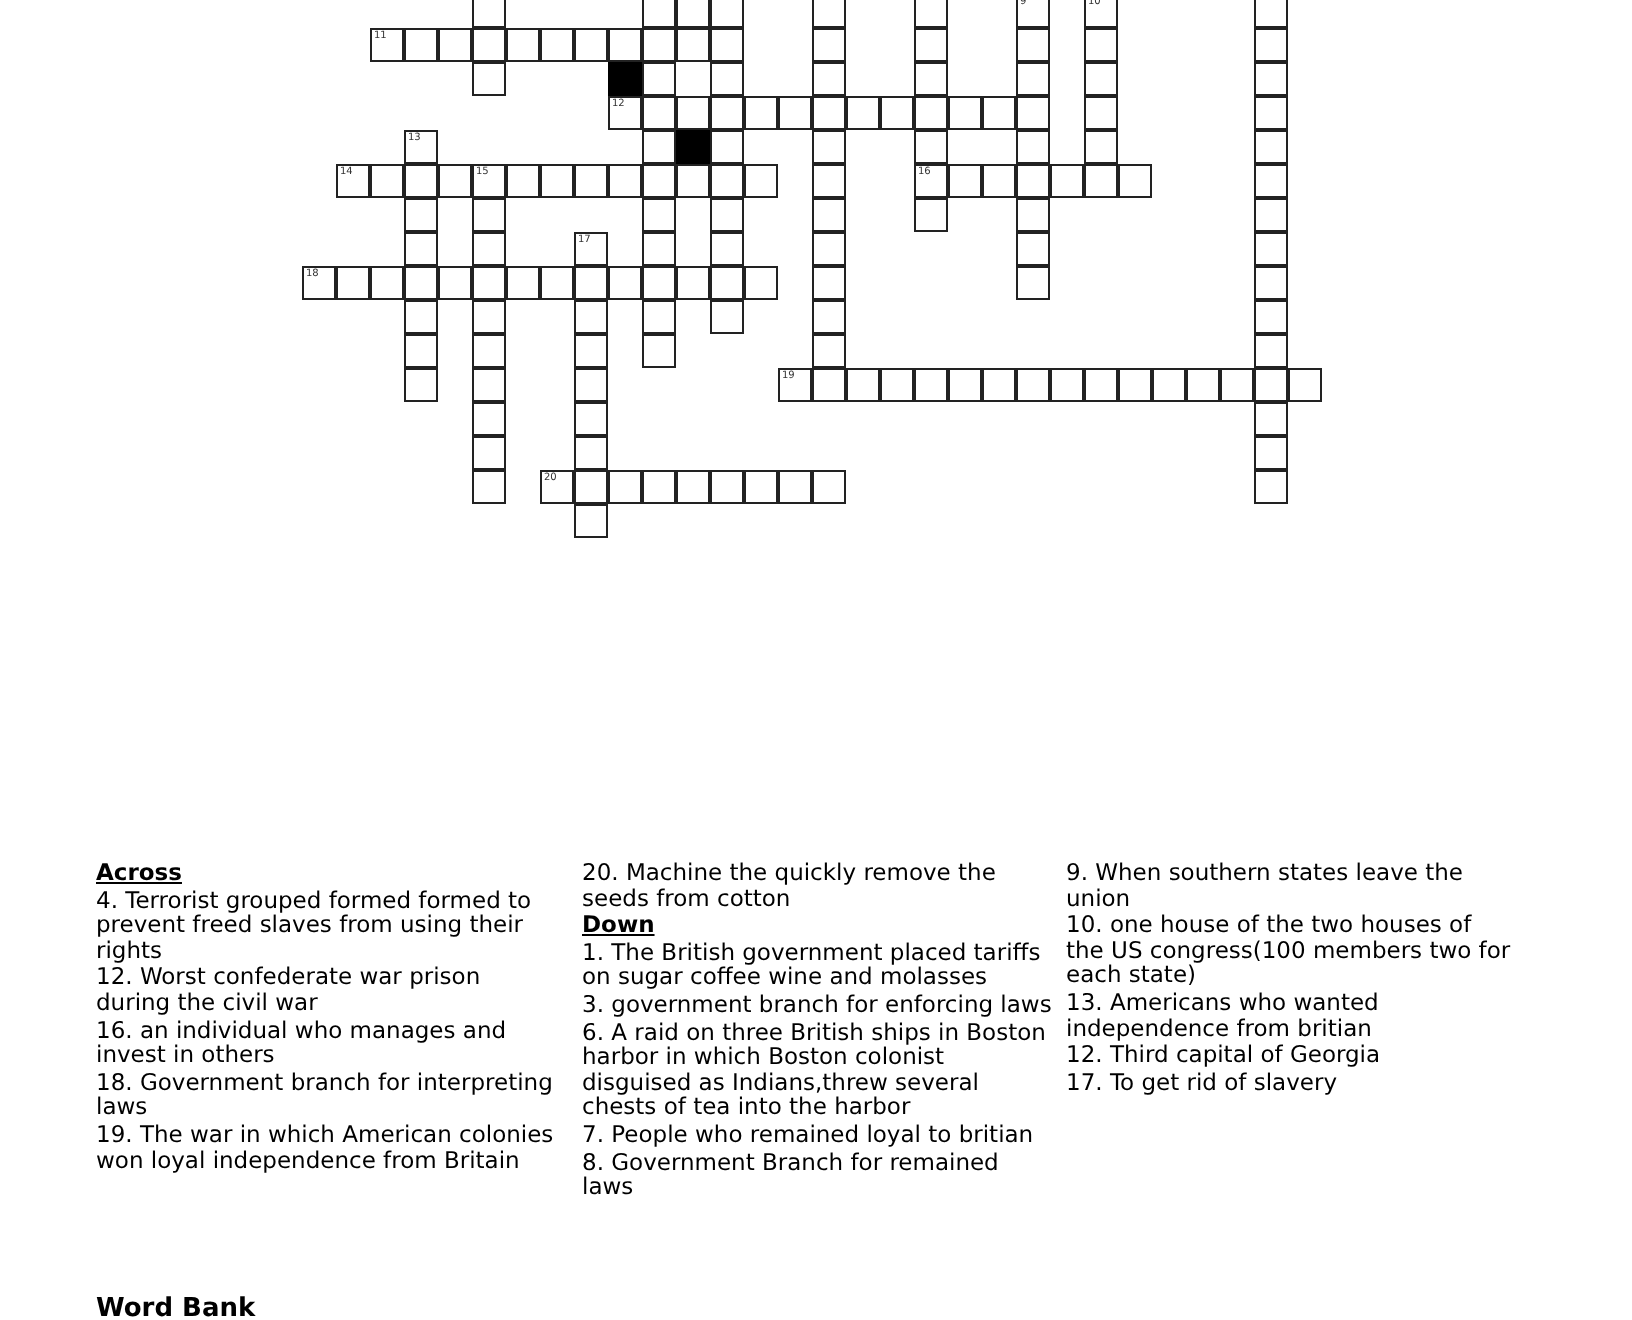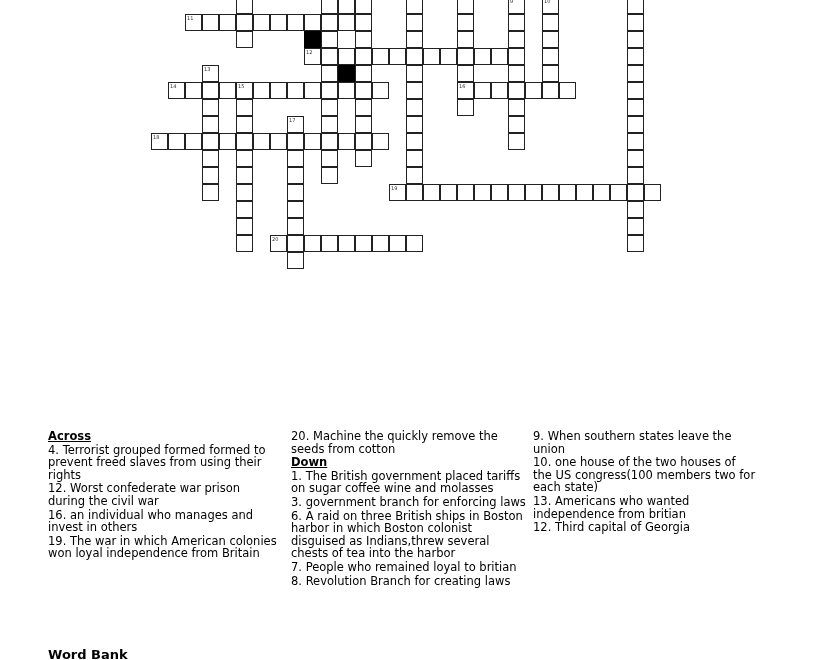--- a/index.html
+++ b/index.html
@@ -211,33 +211,35 @@
     <div class="cell" style="left: 406px; top: 235px;"></div>
     <div class="cell black" style="left: 304px; top: 31px;"></div>
     <div class="cell black" style="left: 338px; top: 65px;"></div>
   </div>
 
 <div class="clues col1">
   <div class="heading">Across</div>
   <div class="clue"><b>4.</b> <span>Terrorist grouped formed formed to prevent freed slaves from using their rights</span></div>
   <div class="clue"><b>12.</b> <span>Worst confederate war prison during the civil war</span></div>
   <div class="clue"><b>16.</b> <span>an individual who manages and invest in others</span></div>
+  <div class="clue"><b>18.</b> <span>Government branch for interpreting laws</span></div>
   <div class="clue"><b>19.</b> <span>The war in which American colonies won loyal independence from Britain</span></div>
 </div>
 
 <div class="clues col2">
   <div class="clue"><b>20.</b> <span>Machine the quickly remove the seeds from cotton</span></div>
   <div class="heading">Down</div>
   <div class="clue"><b>1.</b> <span>The British government placed tariffs on sugar coffee wine and molasses</span></div>
   <div class="clue"><b>3.</b> <span>government branch for enforcing laws</span></div>
   <div class="clue"><b>6.</b> <span>A raid on three British ships in Boston harbor in which Boston colonist disguised as Indians,threw several chests of tea into the harbor</span></div>
   <div class="clue"><b>7.</b> <span>People who remained loyal to britian</span></div>
-  <div class="clue"><b>8.</b> <span>Revolution Branch for creating laws</span></div>
+  <div class="clue"><b>8.</b> <span>Government Branch for remained laws</span></div>
 </div>
 
 <div class="clues col3">
   <div class="clue"><b>9.</b> <span>When southern states leave the union</span></div>
   <div class="clue"><b>10.</b> <span>one house of the two houses of the US congress(100 members two for each state)</span></div>
   <div class="clue"><b>13.</b> <span>Americans who wanted independence from britian</span></div>
   <div class="clue"><b>12.</b> <span>Third capital of Georgia</span></div>
+  <div class="clue"><b>17.</b> <span>To get rid of slavery</span></div>
 </div>
 
 <div class="wordbank">Word Bank</div>
 
 </body></html>

